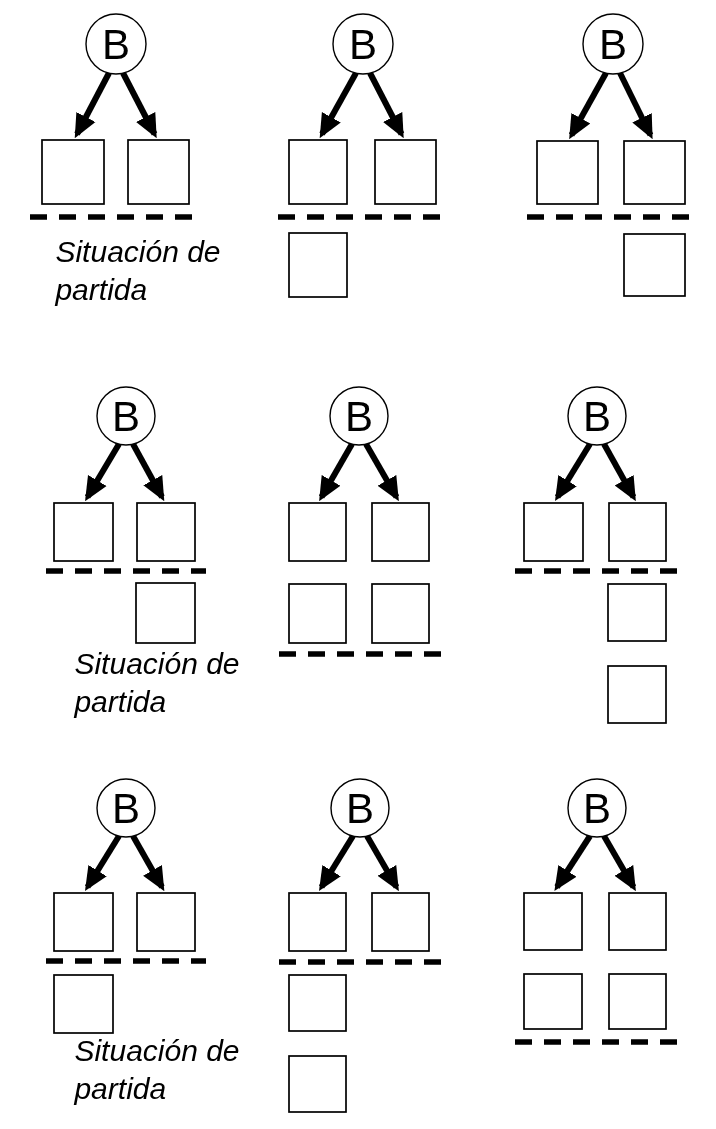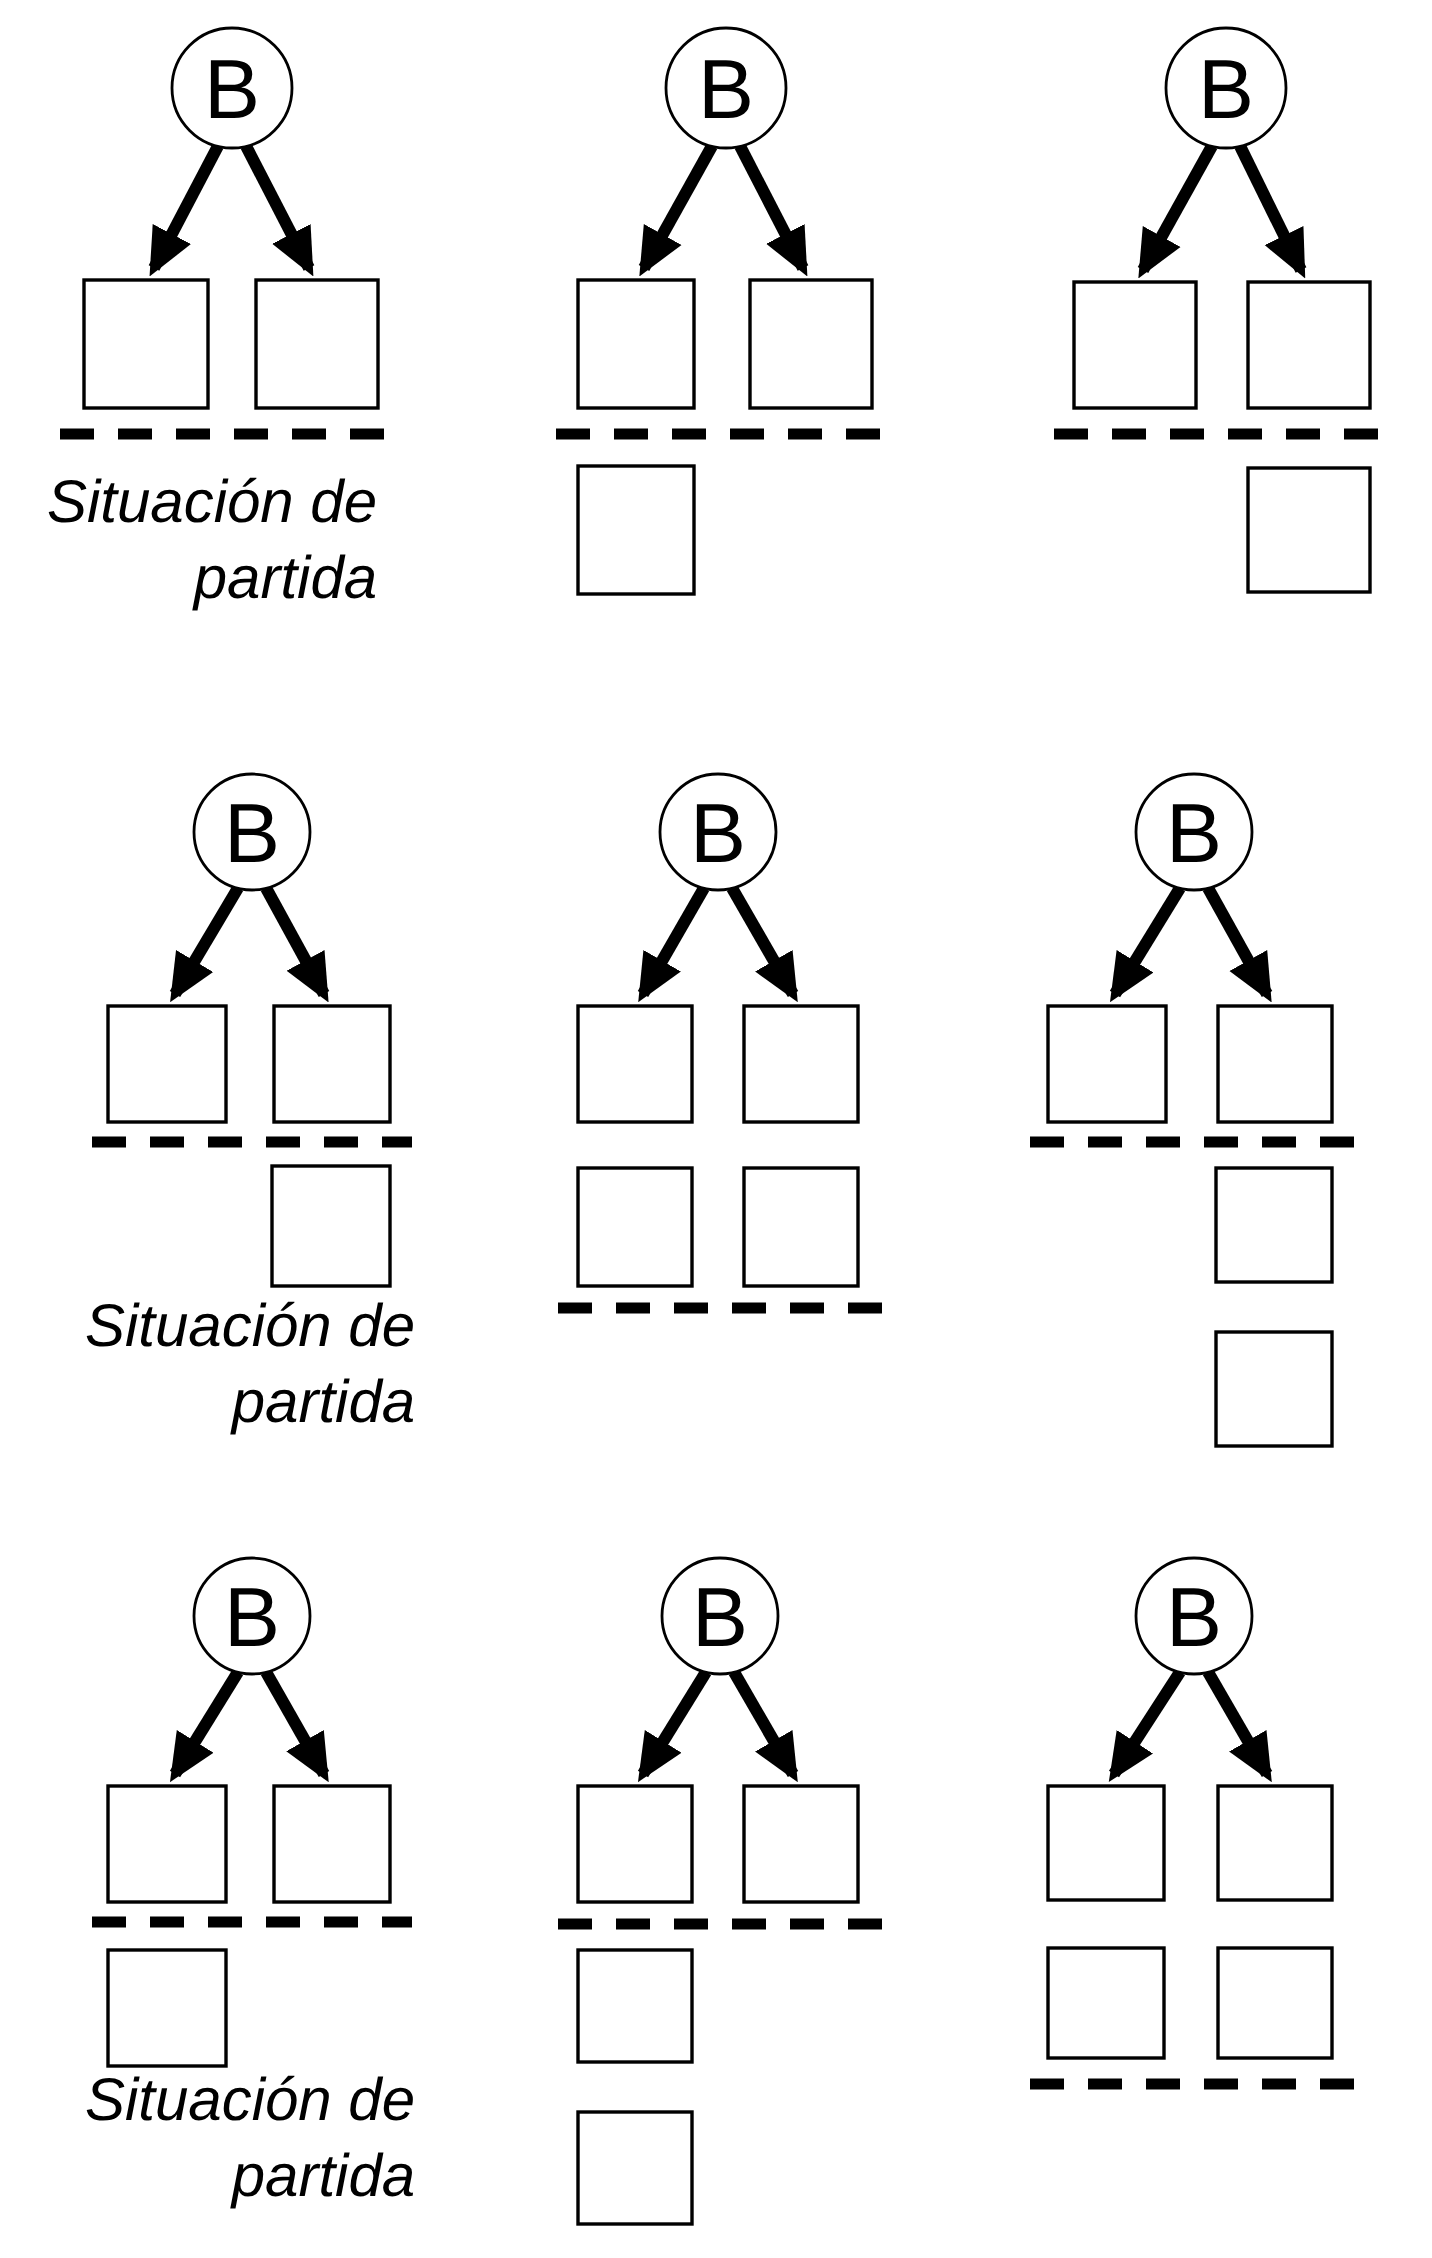--- a/index.html
+++ b/index.html
@@ -13,27 +13,28 @@
   }
   #diagram-svg { position: absolute; left: 0; top: 0; }
   .node-label {
     font-family: "Liberation Sans", sans-serif;
     font-size: 42px;
     fill: currentColor;
   }
   .caption {
     position: absolute;
     transform: translateX(-50%);
-    text-align: right;
+    text-align: left;
     font-family: "Liberation Sans", sans-serif;
     font-style: italic;
     font-size: 30px;
     line-height: 38px;
     color: #000000;
     white-space: nowrap;
+    margin-left: 32px;
   }
 </style>
 </head>
 <body>
 
 <div class="canvas" style="background: rgb(255, 255, 255);">
   <svg id="diagram-svg" width="716" height="1129" viewBox="0 0 716 1129" xmlns="http://www.w3.org/2000/svg" style="color: rgb(0, 0, 0);">
     <defs>
       <marker id="ah" viewBox="0 0 4 4" markerWidth="4" markerHeight="4" refX="3.2" refY="2" orient="auto" markerUnits="strokeWidth">
         <path d="M0,0.2 L4,2 L0,3.8 Z" fill="currentColor"></path>

